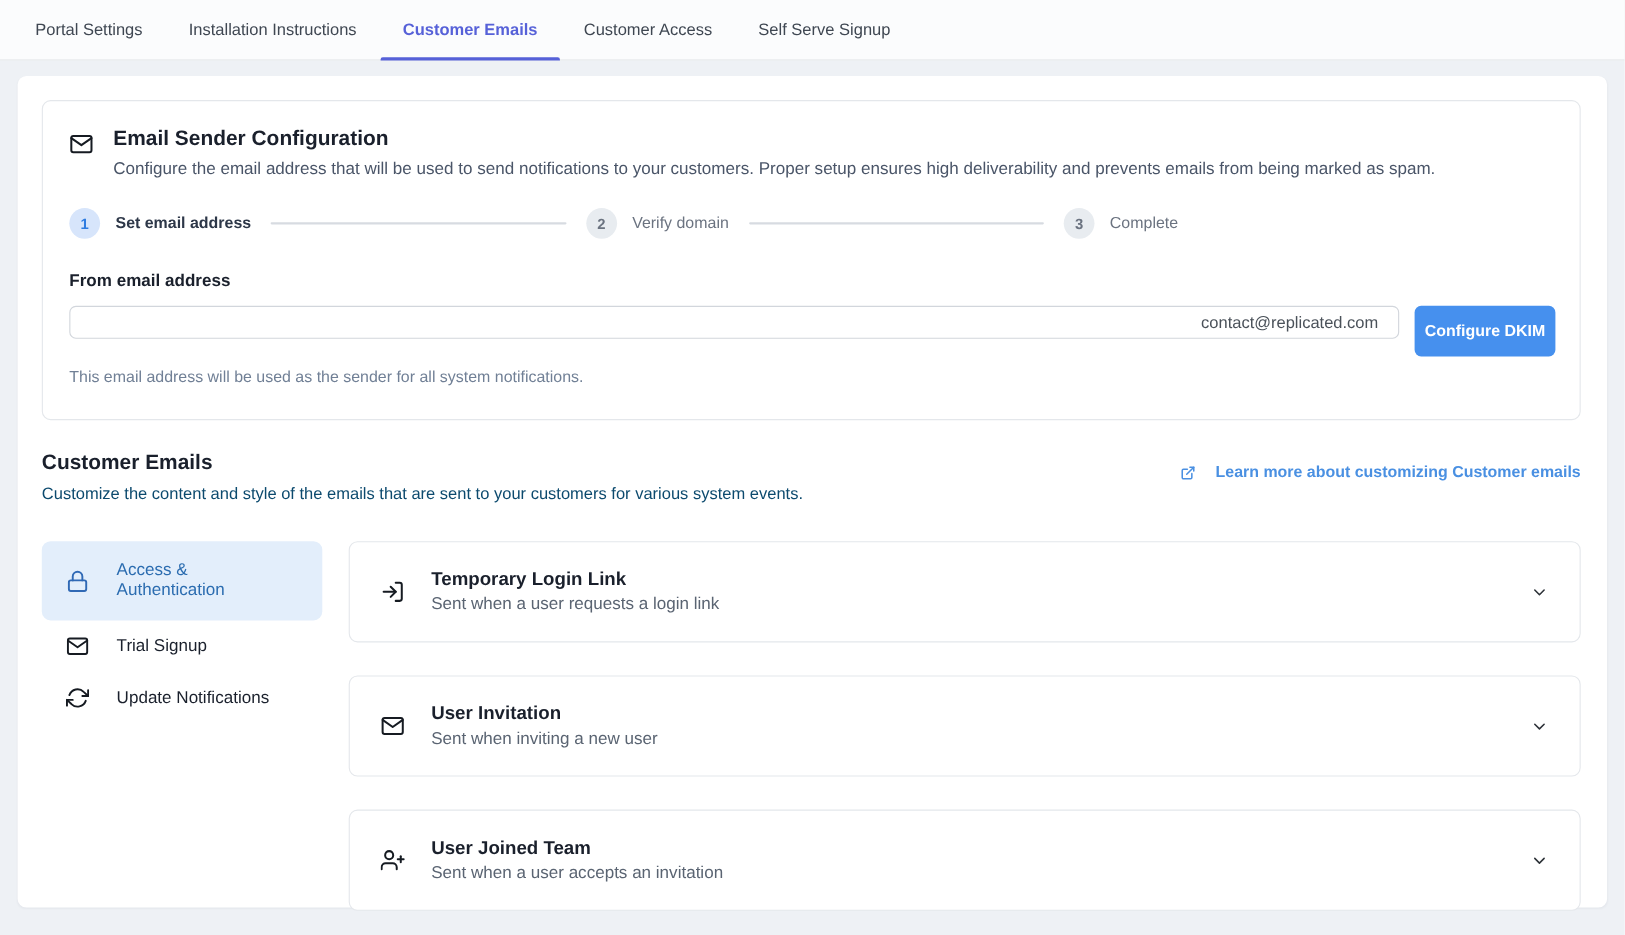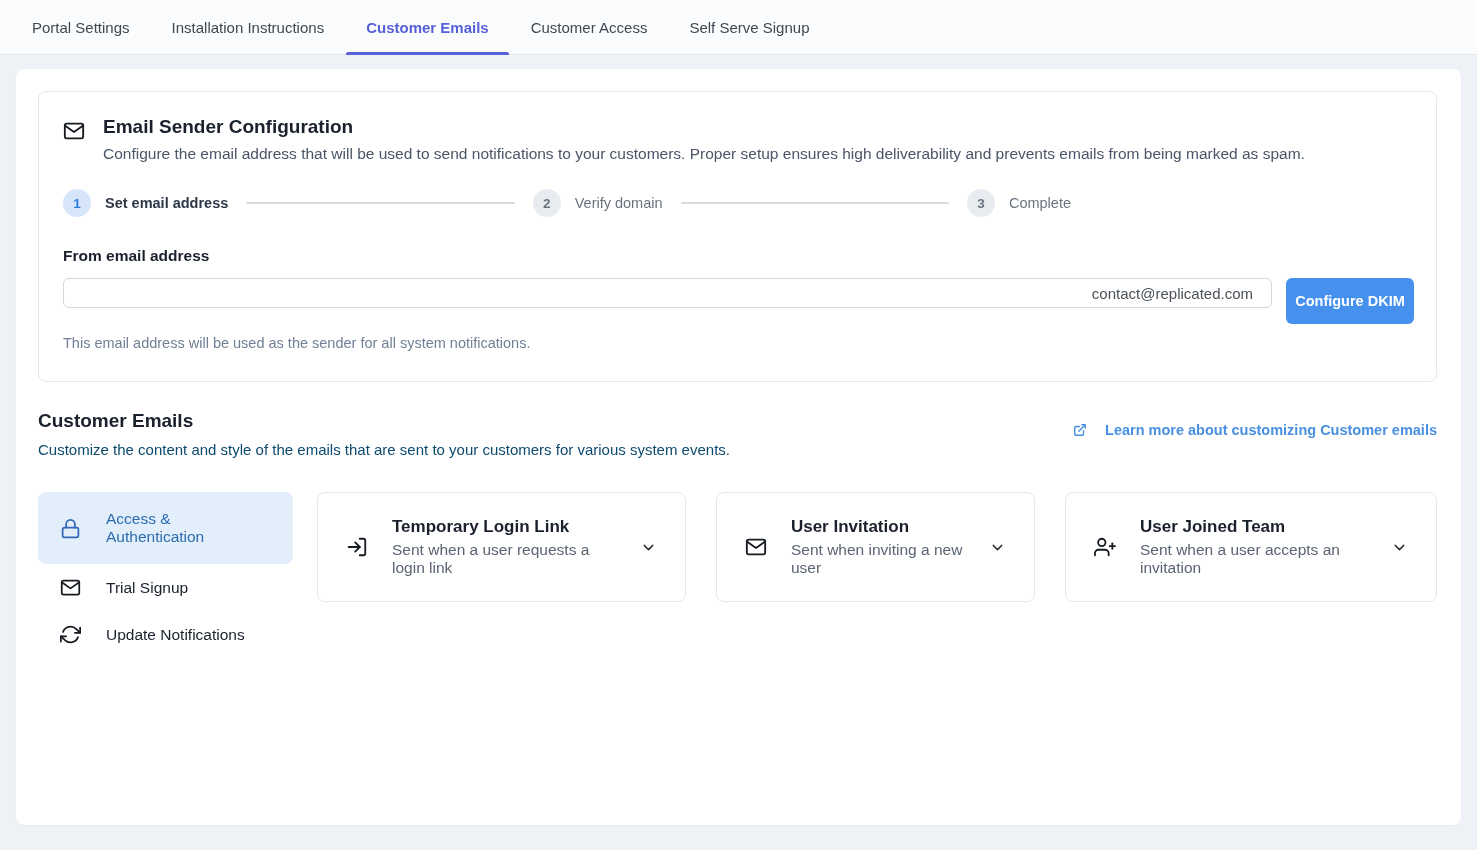--- a/index.html
+++ b/index.html
@@ -146,21 +146,21 @@
   .cat-item .icon { flex: none; color: #161b22; }
   .cat-item.selected {
     background: #e3eefb;
     color: #2b6cb0;
     font-weight: 500;
     padding-top: 18px; padding-bottom: 18px;
   }
   .cat-item.selected .icon { color: #3069b5; }
 
   
-  .email-list { flex: 1; display: flex; flex-direction: row; gap: 30px; }
+  .email-list { flex: 1; display: flex; flex-direction: column; gap: 30px; }
   .email-card {
     border: 1px solid #e4e7eb;
     border-radius: 8px;
     background: #ffffff;
     padding: 24px 28px;
     display: flex;
     align-items: center;
     gap: 24px;
     cursor: pointer;
   }

